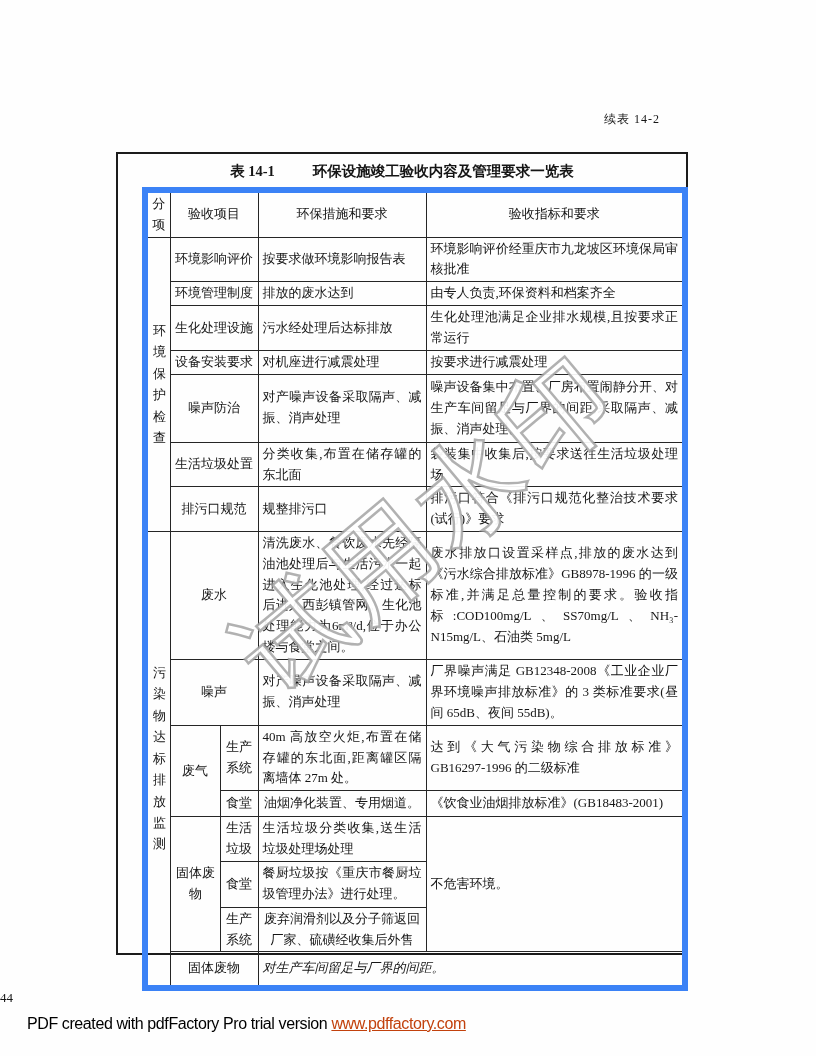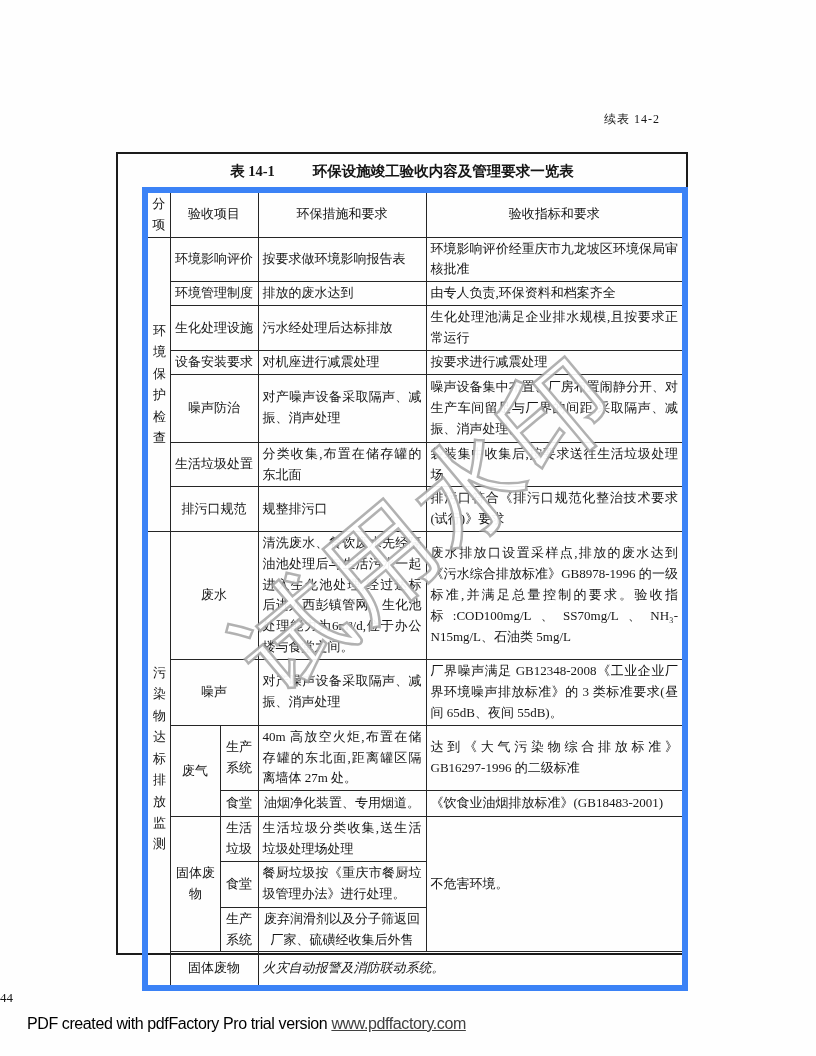--- a/index.html
+++ b/index.html
@@ -50,21 +50,21 @@
   }
   .pagenum{
     position:absolute;top:990px;left:0;width:816px;text-align:left;
     font-size:13px;
   }
   .pdffooter{
     position:absolute;top:1015px;left:27px;
     font-family:"Liberation Sans","DejaVu Sans",sans-serif;
     font-size:16px;letter-spacing:-0.4px;color:#000;
   }
-  .pdffooter a{color:#404040;text-decoration:underline;cursor:pointer;}
+  .pdffooter a{color:#c2410c;text-decoration:underline;cursor:pointer;}
 </style>
 </head>
 <body>
 
 <div>
 
   <div class="cont-label">续表 14-2</div>
 
   <div class="box">
     <div class="caption">
@@ -157,21 +157,21 @@
       <tr style="height:46px">
         <td class="tc">食堂</td>
         <td class="tl">餐厨垃圾按《重庆市餐厨垃圾管理办法》进行处理。</td>
       </tr>
       <tr style="height:44px">
         <td class="tc">生产系统</td>
         <td class="tc">废弃润滑剂以及分子筛返回厂家、硫磺经收集后外售</td>
       </tr>
       <tr style="height:36px">
         <td class="tc" colspan="2">固体废物</td>
-        <td class="tl italic" colspan="2">火灾自动报警及消防联动系统。</td>
+        <td class="tl italic" colspan="2">对生产车间留足与厂界的间距。</td>
       </tr>
     </tbody>
       </table>
   </div>
 
   <div class="watermark">试用水印</div>
 
   <div class="pagenum">44</div>
 
   <div class="pdffooter">

